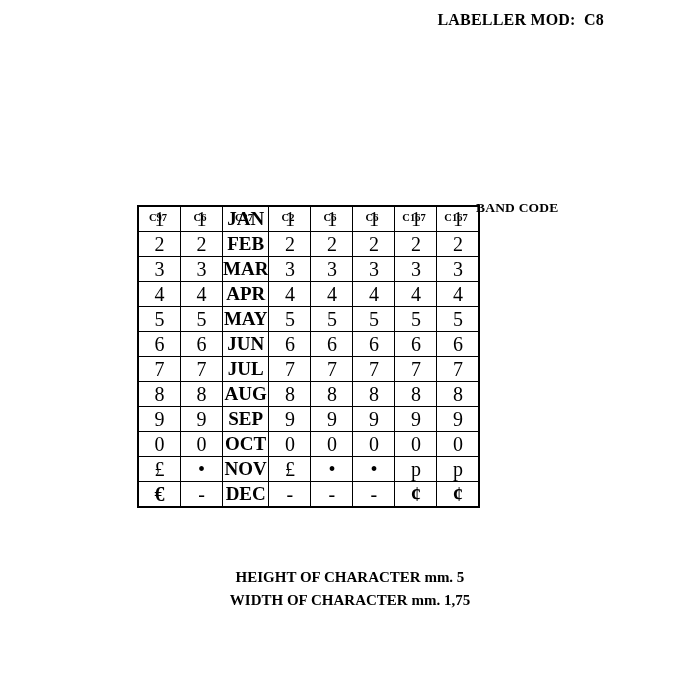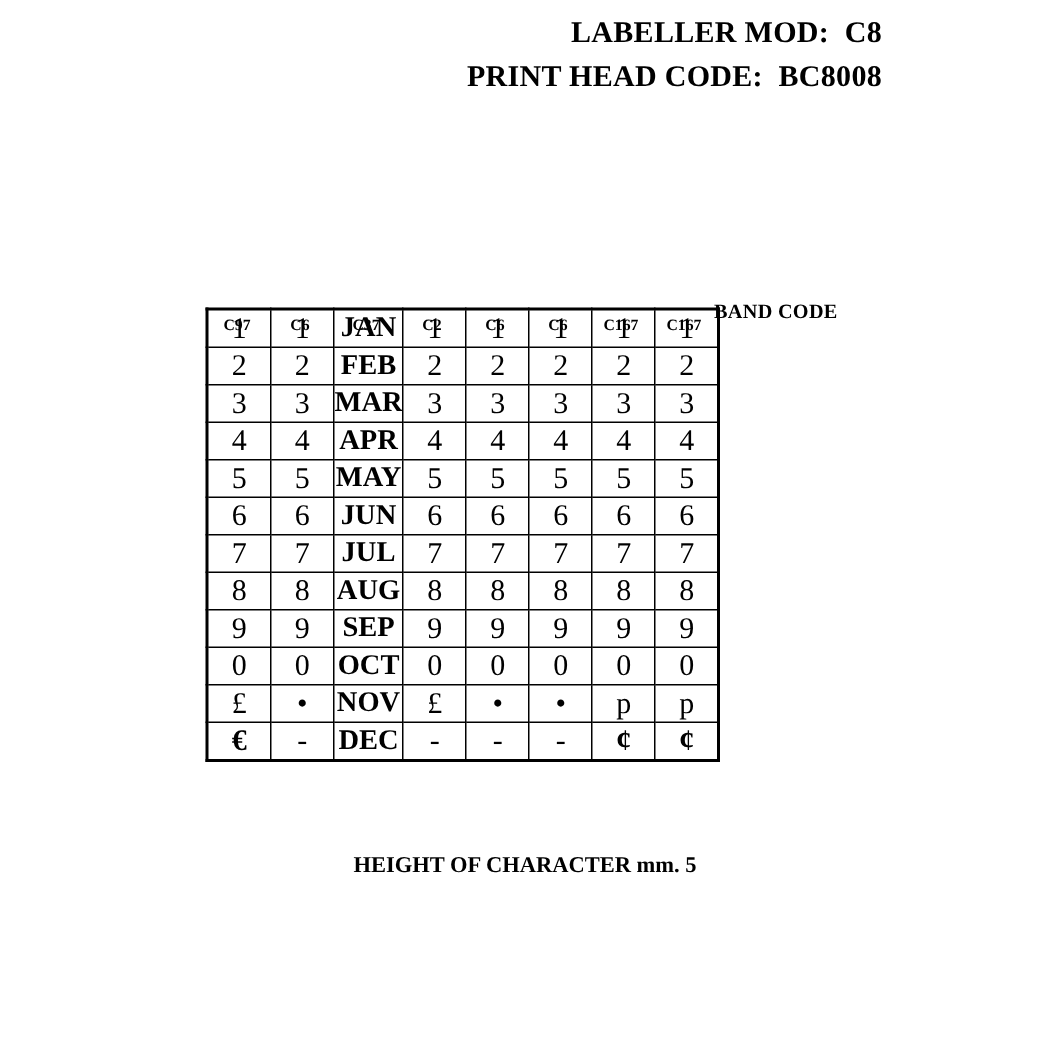--- a/index.html
+++ b/index.html
@@ -12,24 +12,24 @@
     background: #ffffff;
     font-family: "Liberation Serif", serif;
     color: #000000;
     position: relative;
     overflow: hidden;
   }
 
   .header {
     position: absolute;
     top: 8px;
-    right: 112px;
+    right: 96px;
     text-align: right;
     font-weight: bold;
-    font-size: 20px;
+    font-size: 16px;
     line-height: 1.45;
     letter-spacing: 0.2px;
   }
   .header div {
     white-space: pre;
   }
 
   .table-wrap {
     position: absolute;
     left: 137px;
@@ -101,21 +101,20 @@
 
   .sym-eur { font-family: "DejaVu Sans", sans-serif; font-size: 17px; font-weight: bold; }
   .sym-cent { font-family: "DejaVu Sans", sans-serif; font-size: 16px; font-weight: bold; }
   .sym-dot { font-size: 17px; }
 </style>
 </head>
 <body>
 
 <div class="header">
   <div>LABELLER MOD:  C8</div>
-  <div>PRINT HEAD CODE:  BC8008</div>
 </div>
 
 <div class="colcodes">
   <span class="c-num">C97</span>
   <span class="c-num">C6</span>
   <span class="c-mon">C37</span>
   <span class="c-num">C2</span>
   <span class="c-num">C6</span>
   <span class="c-num">C6</span>
   <span class="c-num">C167</span>
@@ -246,13 +245,14 @@
         <td class="num">-</td>
         <td class="num sym-cent">¢</td>
         <td class="num sym-cent">¢</td>
       </tr>
     </tbody>
   </table>
 </div>
 
 <div class="footer">
   <div>HEIGHT OF CHARACTER mm. 5</div>
+  <div>WIDTH OF CHARACTER mm. 1,75</div>
 </div>
 
 </body></html>

